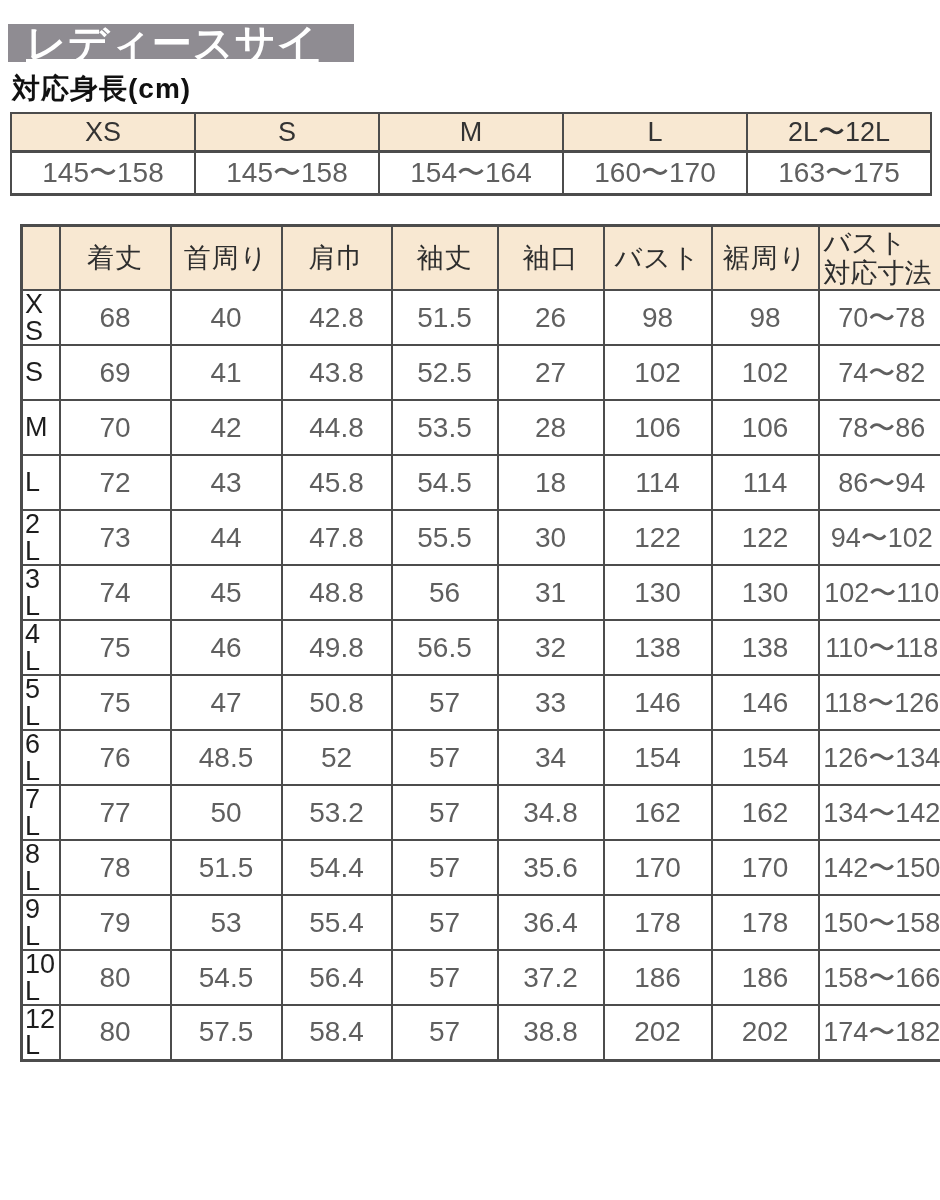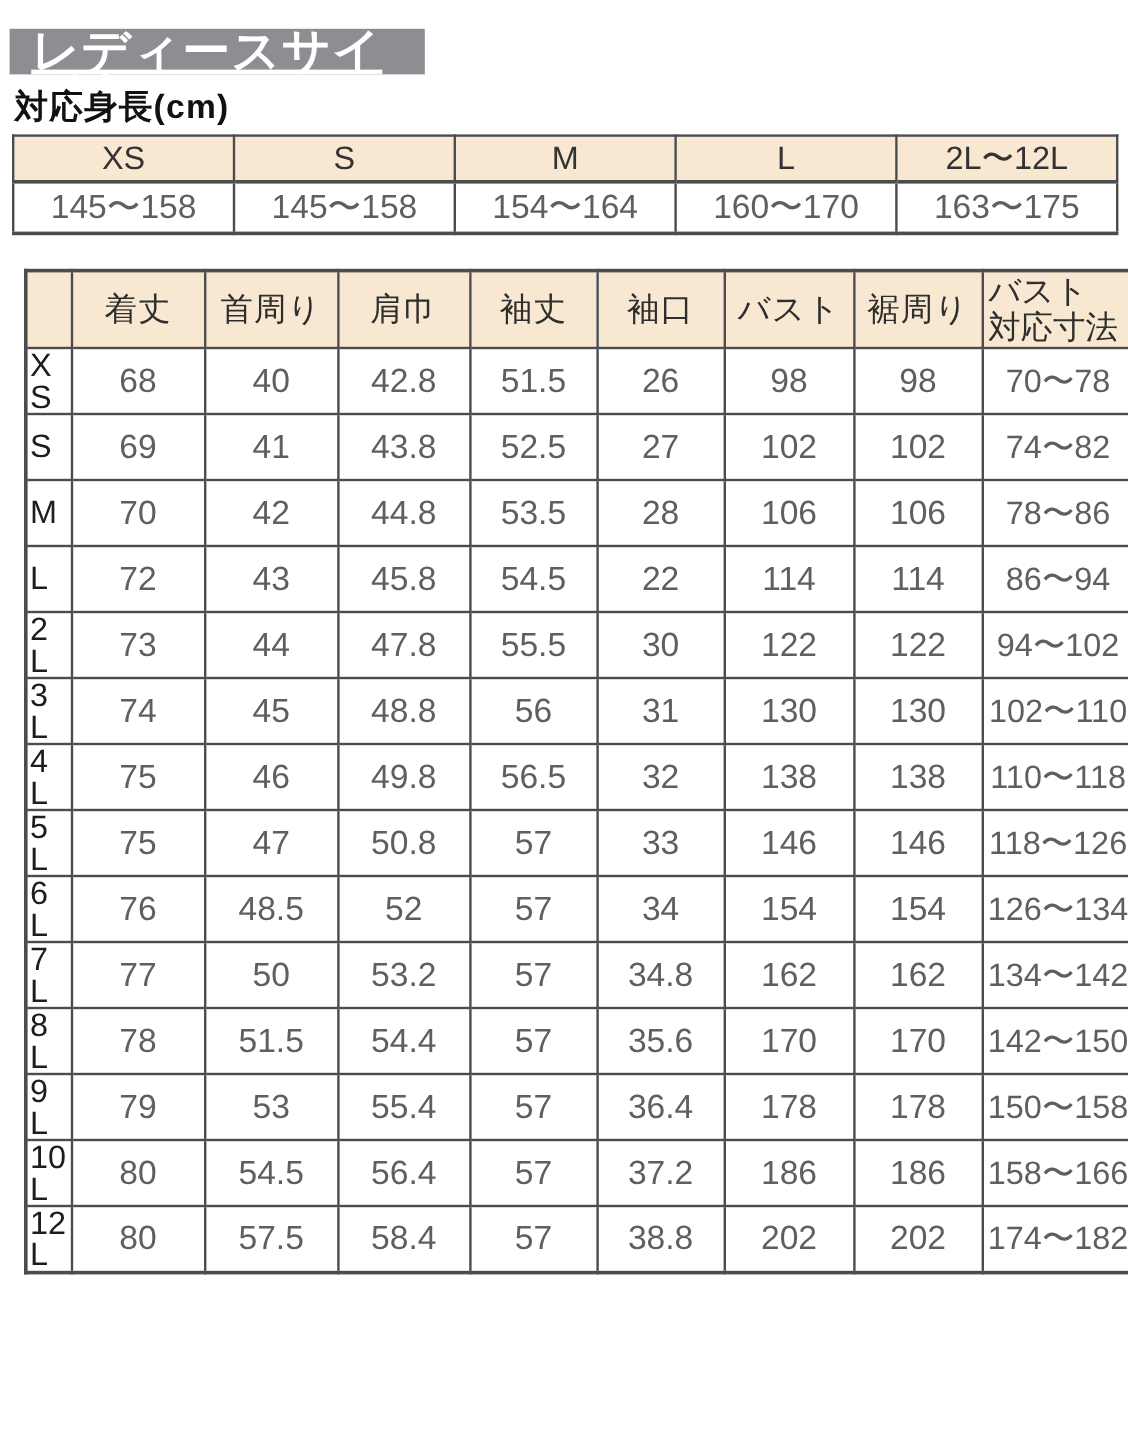--- a/index.html
+++ b/index.html
@@ -220,21 +220,21 @@
           <td>106</td>
           <td>106</td>
           <td class="range-cell">78〜86</td>
         </tr>
         <tr>
           <th class="row-label">L</th>
           <td>72</td>
           <td>43</td>
           <td>45.8</td>
           <td>54.5</td>
-          <td>22</td>
+          <td>18</td>
           <td>114</td>
           <td>114</td>
           <td class="range-cell">86〜94</td>
         </tr>
         <tr>
           <th class="row-label">2
 L</th>
           <td>73</td>
           <td>44</td>
           <td>47.8</td>

